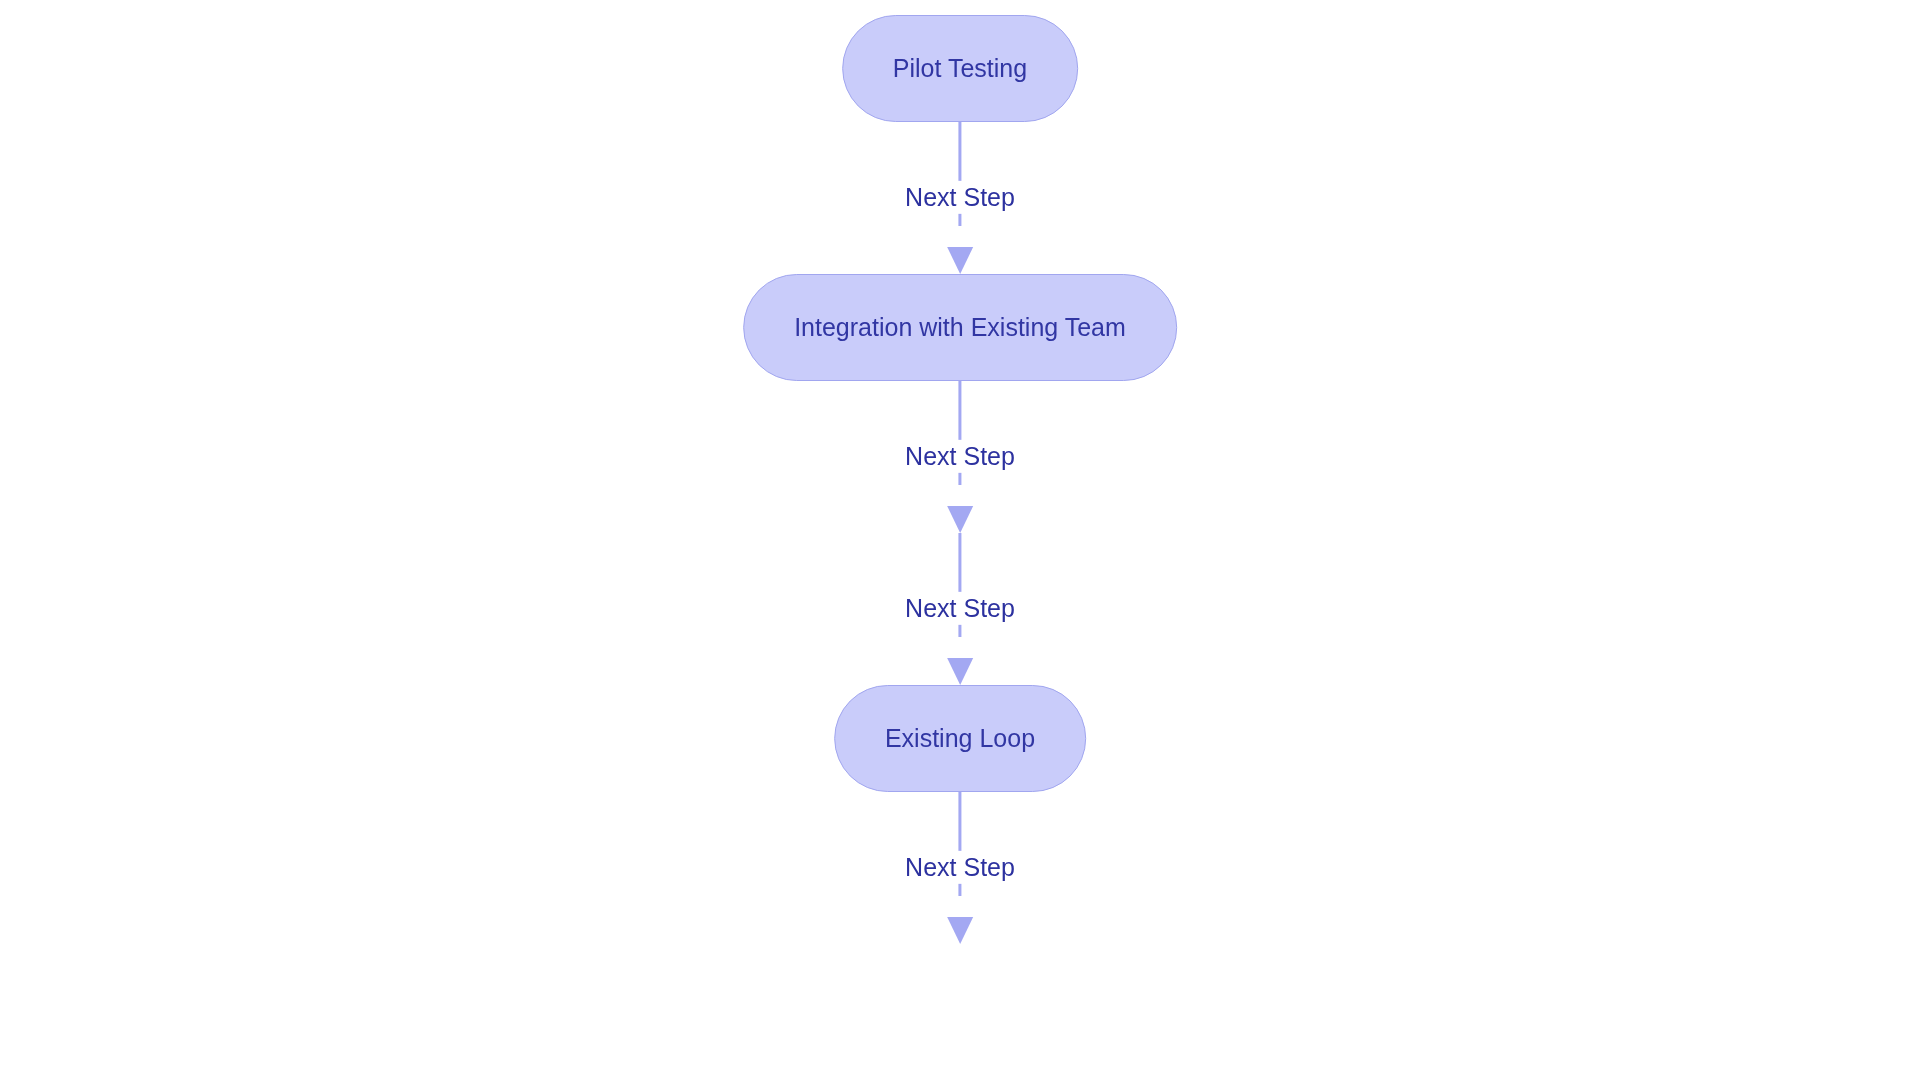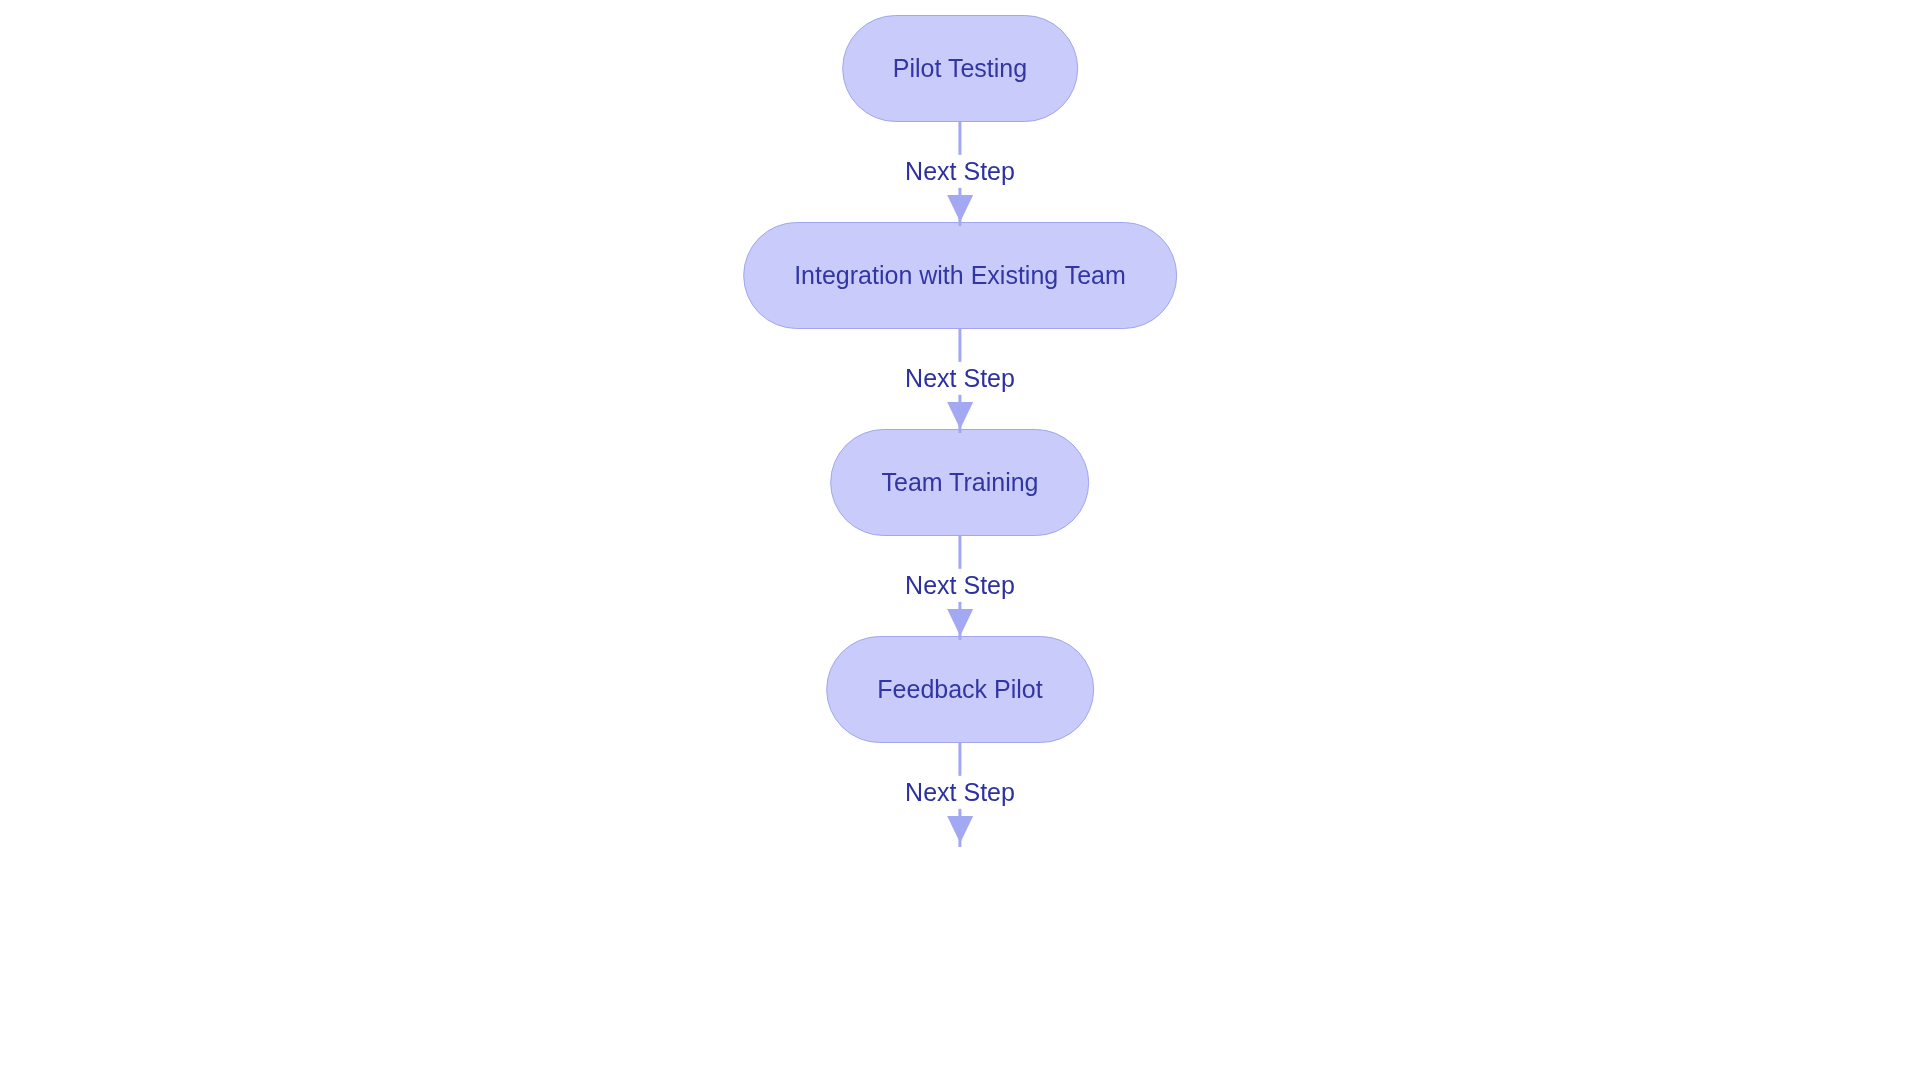--- a/index.html
+++ b/index.html
@@ -35,21 +35,21 @@
     display: flex;
     align-items: center;
     justify-content: center;
     padding: 0 50px;
     white-space: nowrap;
     min-width: 230px;
   }
   .connector {
     position: relative;
     width: 300px;
-    height: 100px;
+    height: 152px;
   }
   .edge-line {
     position: absolute;
     left: 50%;
     top: 0;
     transform: translateX(-50%);
     width: 3.5px;
     height: 104px;
     background: #a3a8f2;
   }
@@ -91,29 +91,28 @@
     </div>
 
     <div class="node">Integration with Existing Team</div>
 
     <div class="connector">
       <div class="edge-line"></div>
       <div class="arrow-head"></div>
       <div class="edge-label">Next Step</div>
     </div>
 
-    <div class="node">Team Training</div>
 
     <div class="connector">
       <div class="edge-line"></div>
       <div class="arrow-head"></div>
       <div class="edge-label">Next Step</div>
     </div>
 
-    <div class="node">Feedback Pilot</div>
+    <div class="node">Existing Loop</div>
 
     <div class="connector">
       <div class="edge-line"></div>
       <div class="arrow-head"></div>
       <div class="edge-label">Next Step</div>
     </div>
 
 
   </div>
 </div>

